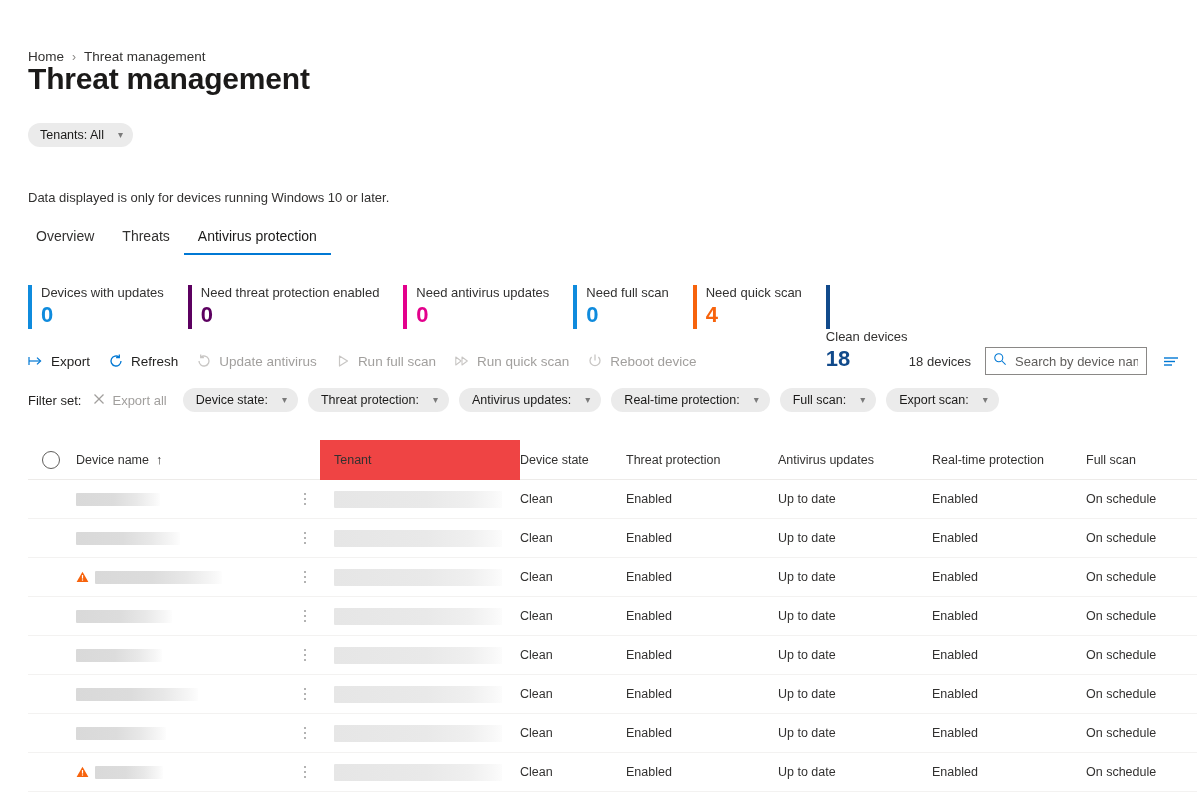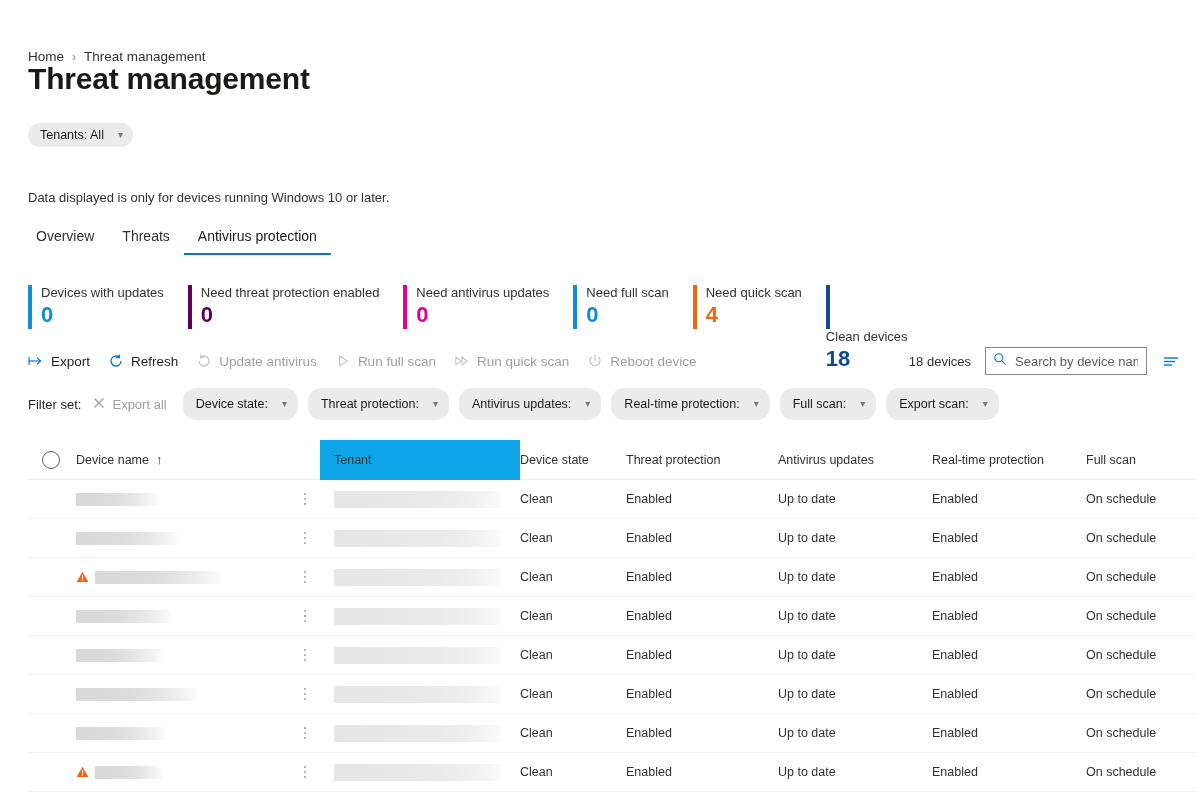--- a/index.html
+++ b/index.html
@@ -109,41 +109,41 @@
   .filterrow {
     position: absolute; left: 28px; top: 388px;
     display: flex; align-items: center; gap: 0;
   }
   .filter-label { font-size: 13px; color: #201f1e; margin-right: 12px; white-space: nowrap; }
   .clear-all {
     display: inline-flex; align-items: center; gap: 7px;
     font-size: 13px; color: #a19f9d; margin-right: 16px; white-space: nowrap;
   }
   .pill {
-    height: 32px; display: inline-flex; align-items: center; gap: 14px;
+    height: 24px; display: inline-flex; align-items: center; gap: 14px;
     padding: 0 11px 0 13px; margin-right: 10px;
     background: #ebebeb; border-radius: 13px;
     font-size: 12.5px; color: #1b1a19; white-space: nowrap; cursor: pointer;
   }
   .pill .chev { color: #7a7a7a; font-size: 10px; line-height: 1; }
 
   
   .table { position: absolute; left: 28px; top: 440px; right: 0; }
   .thead {
     display: flex; align-items: center; height: 40px;
     border-bottom: 1px solid #edebe9;
     font-size: 12.5px; color: #323130;
   }
   .thead .th { display: flex; align-items: center; height: 40px; }
   .th-check { width: 48px; display: flex; align-items: center; justify-content: flex-start; padding-left: 14px; }
   .circle-check {
     width: 18px; height: 18px; border-radius: 50%;
     border: 1px solid #605e5c; background: #fff; cursor: pointer;
   }
-  .th.hl { background: #0ea5e9; }
+  .th.hl { background: #ef4444; }
   .tr {
     display: flex; align-items: center; height: 39px;
     border-bottom: 1px solid #f3f2f1;
     font-size: 12.5px; color: #323130;
   }
   .td { display: flex; align-items: center; height: 39px; }
 
   
   .c-check { width: 48px; flex: 0 0 48px; padding-left: 14px; }
   .c-name  { width: 214px; flex: 0 0 214px; }

